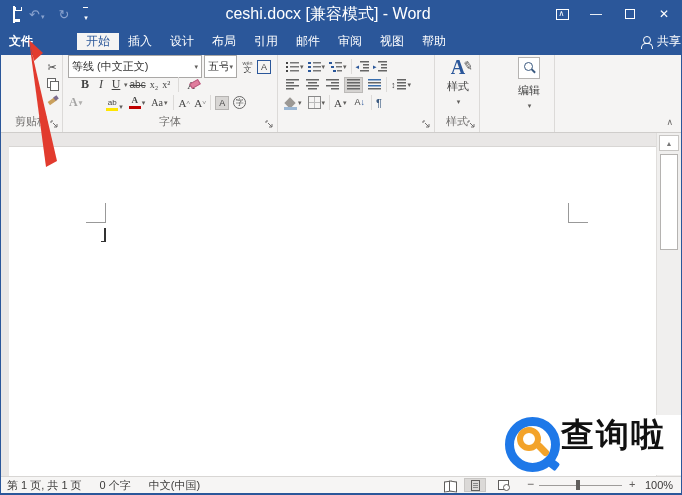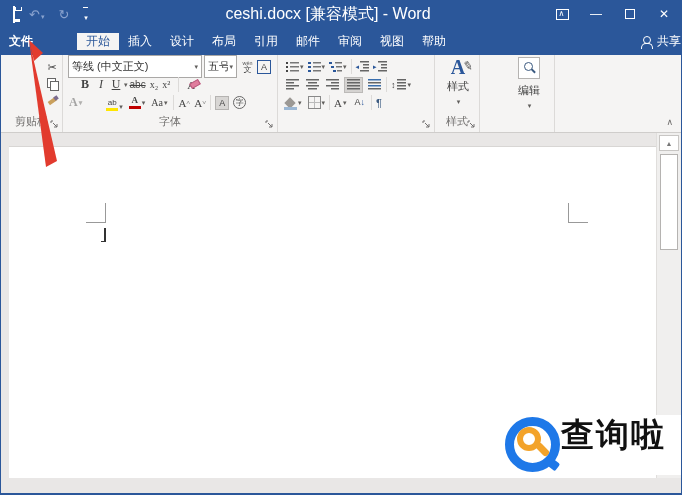--- a/index.html
+++ b/index.html
@@ -447,19 +447,40 @@
       <div class="logo-ic">
         <div class="logo-ring"></div>
         <div class="logo-tail"></div>
         <div class="logo-oring"></div>
         <div class="logo-handle"></div>
       </div>
       <div class="logo-title">查询啦</div>
     </div>
   </div>
 
+  <div class="statusbar">
+    <div class="sb-left">
+      <span class="sb-item">第 1 页, 共 1 页</span>
+      <span class="sb-item">0 个字</span>
+      <span class="sb-item">中文(中国)</span>
+    </div>
+    <div class="view-btn" style="left:438px;">
+        <span class="book-ic"></span>
+      </div>
+    <div class="view-btn sel" style="left:463px;">
+        <span class="pagelines-ic"></span>
+      </div>
+    <div class="view-btn" style="left:491px;">
+        <span class="weblayout-ic"></span>
+      </div>
+    <span class="zoom-minus">−</span>
+    <span class="zoom-track"></span>
+    <span class="zoom-thumb"></span>
+    <span class="zoom-plus">+</span>
+    <span class="zoom-label">100%</span>
+  </div>
 
   <svg class="arrow-svg" viewBox="0 0 682 495">
     <polygon points="28,40 45,167 56,161" fill="#e23b2e"></polygon>
     <polygon points="28,40 42,53 33,61" fill="#e23b2e"></polygon>
   </svg>
 
 </div>
 
 </body></html>

